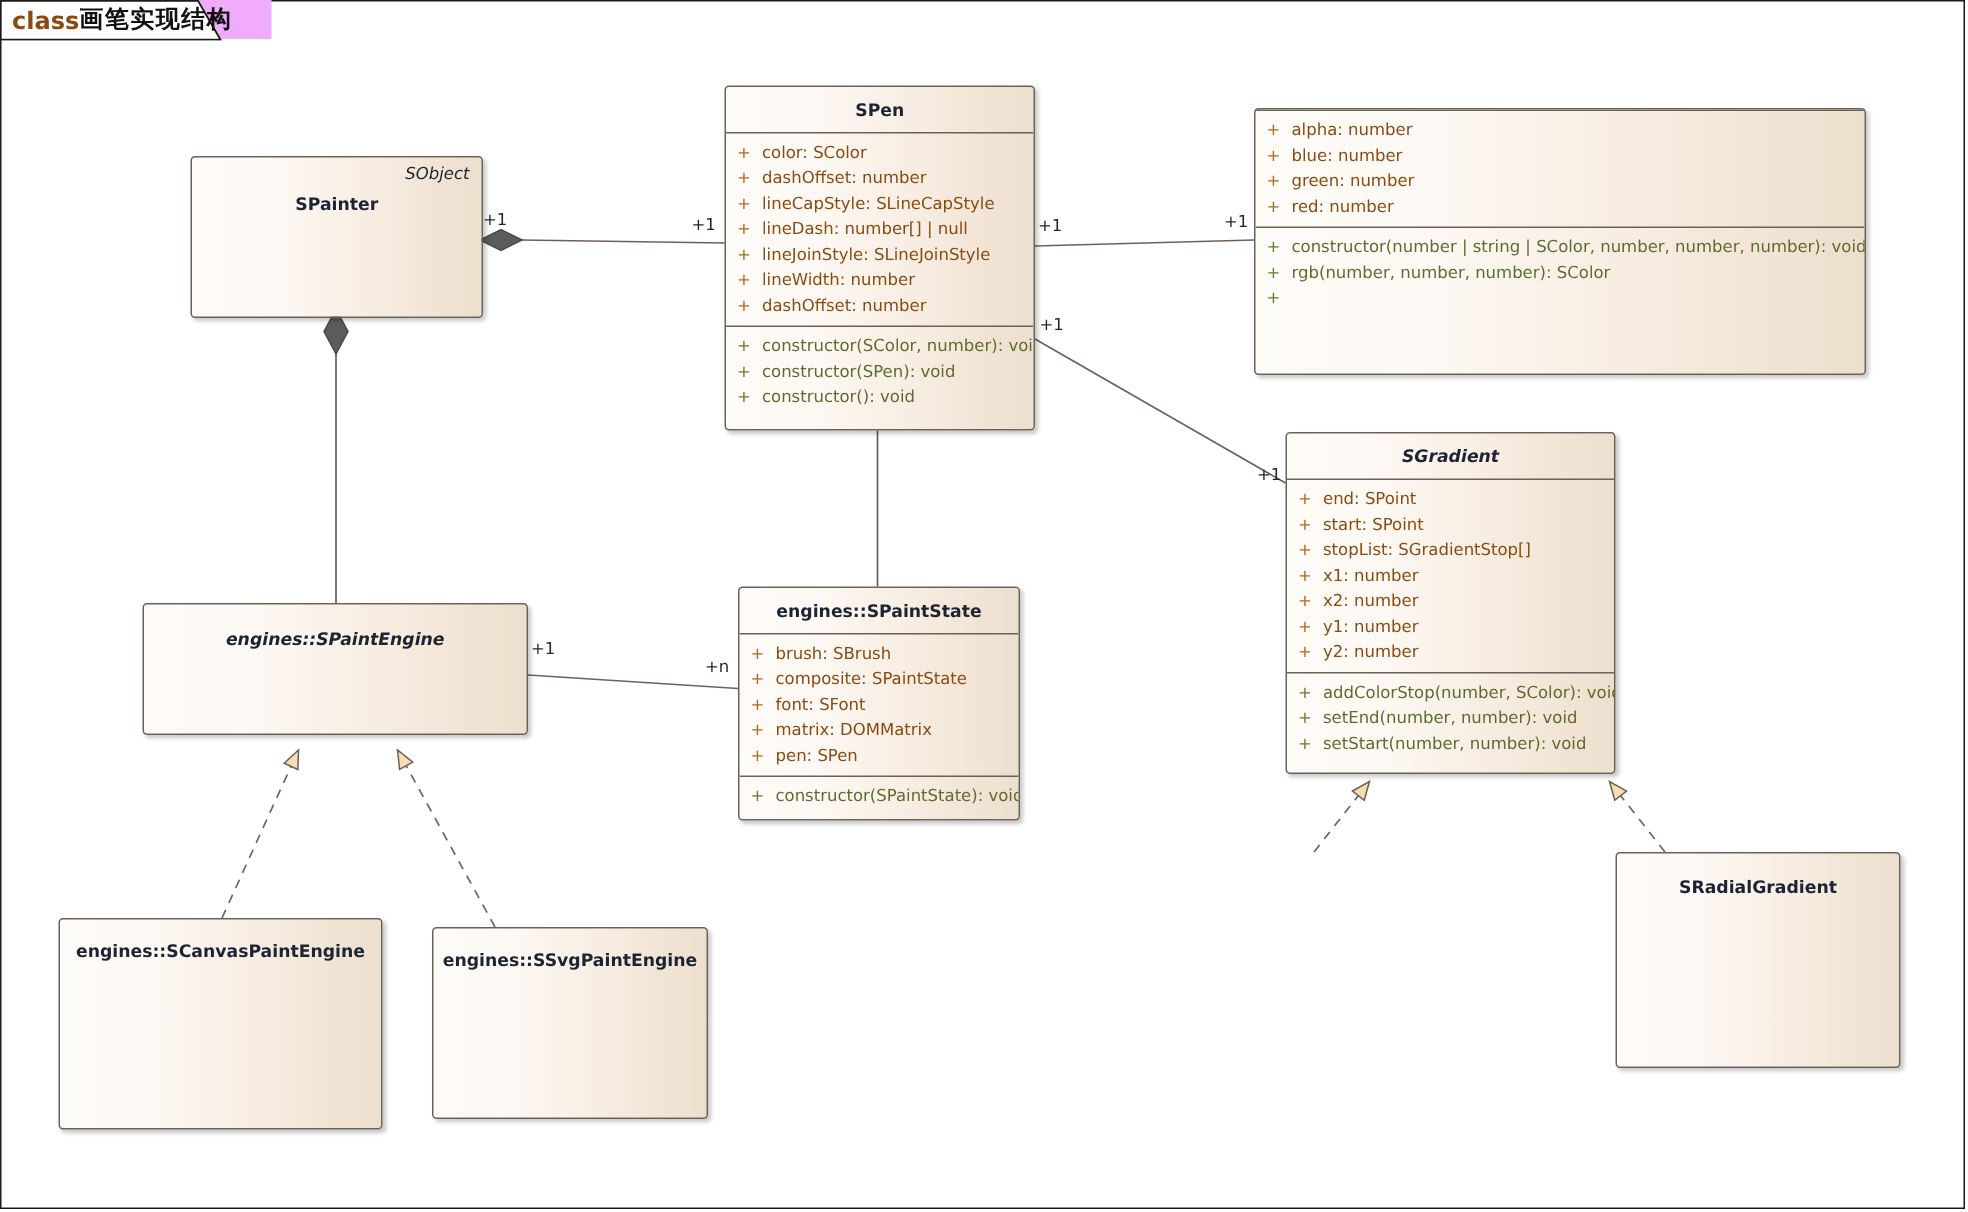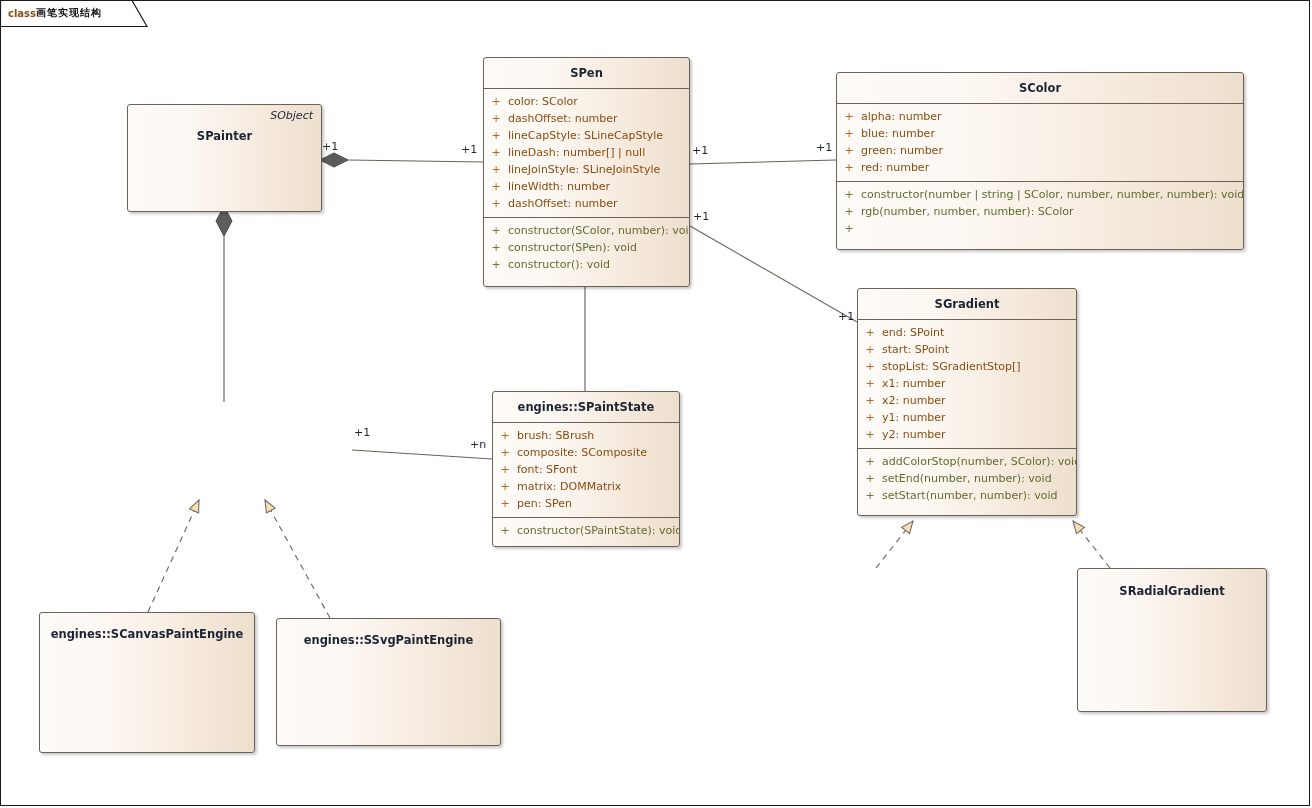--- a/index.html
+++ b/index.html
@@ -15,21 +15,21 @@
   .frame{
     position:absolute;left:0;top:0;width:1310px;height:806px;
     border:1px solid #1a1a1a;box-sizing:border-box;
   }
   
   .title-tab{
     position:absolute;left:0;top:0;height:26px;
     box-sizing:border-box;
     display:flex;align-items:center;
     padding-left:8px;padding-right:26px;
-    font-size:10px;font-weight:bold;color:#111;
+    font-size:16px;font-weight:bold;color:#111;
     white-space:nowrap;z-index:40;
     background:#f0abfc;
     text-align:right;
   }
   .title-tab .tab-shape{
     position:absolute;left:0;top:0;width:148px;height:27px;
     z-index:-1;
   }
   .title-tab .kw{color:#8a4b10;font-weight:bold;}
   .title-tab .cn{color:#111;font-weight:bold;letter-spacing:1px;}
@@ -50,21 +50,21 @@
   }
   .uml .hdr{
     position:relative;
     text-align:center;
     font-size:11.5px;
     font-weight:bold;
     color:#1c2433;
     padding:8px 6px 8px 6px;
     line-height:14px;
   }
-  .uml .hdr.abs{}
+  .uml .hdr.abs{font-style:italic;}
   .uml .stereo{
     position:absolute;right:8px;top:4px;
     font-size:11px;font-style:italic;font-weight:normal;color:#1c2433;
   }
   .uml .sep{border-top:1px solid #6b6257;}
   .uml .sect{padding:4px 0 5px 0;}
   .uml .row{
     display:flex;align-items:baseline;
     font-size:11px;line-height:17px;
     color:#8a4b10;
@@ -208,23 +208,20 @@
           <span class="txt">constructor(SPen): void</span>
         </div>
       <div class="row op">
           <span class="vis">+</span>
           <span class="txt">constructor(): void</span>
         </div>
     </div>
   </div>
 
   <div class="uml" style="left:836px;top:72px;width:408px;height:178px;">
-    <div class="hdr">
-      <span>SColor</span>
-    </div>
     <div class="sect sep">
       <div class="row">
           <span class="vis">+</span>
           <span class="txt">alpha: number</span>
         </div>
       <div class="row">
           <span class="vis">+</span>
           <span class="txt">blue: number</span>
         </div>
       <div class="row">
@@ -294,33 +291,38 @@
           <span class="vis">+</span>
           <span class="txt">setEnd(number, number): void</span>
         </div>
       <div class="row op">
           <span class="vis">+</span>
           <span class="txt">setStart(number, number): void</span>
         </div>
     </div>
   </div>
 
+  <div class="uml" style="left:95px;top:402px;width:257px;height:88px;">
+    <div class="hdr abs" style="padding-top:16px;">
+      <span>engines::SPaintEngine</span>
+    </div>
+  </div>
 
   <div class="uml" style="left:492px;top:391px;width:188px;height:156px;">
     <div class="hdr">
       <span>engines::SPaintState</span>
     </div>
     <div class="sect sep">
       <div class="row">
           <span class="vis">+</span>
           <span class="txt">brush: SBrush</span>
         </div>
       <div class="row">
           <span class="vis">+</span>
-          <span class="txt">composite: SComposite</span>
+          <span class="txt">composite: SPaintState</span>
         </div>
       <div class="row">
           <span class="vis">+</span>
           <span class="txt">font: SFont</span>
         </div>
       <div class="row">
           <span class="vis">+</span>
           <span class="txt">matrix: DOMMatrix</span>
         </div>
       <div class="row">
@@ -335,21 +337,21 @@
         </div>
     </div>
   </div>
 
   <div class="uml" style="left:39px;top:612px;width:216px;height:141px;">
     <div class="hdr" style="padding-top:14px;">
       <span>engines::SCanvasPaintEngine</span>
     </div>
   </div>
 
-  <div class="uml" style="left:276px;top:618px;width:225px;height:128px;">
+  <div class="uml" style="left:288px;top:618px;width:184px;height:128px;">
     <div class="hdr" style="padding-top:14px;">
       <span>engines::SSvgPaintEngine</span>
     </div>
   </div>
 
 
   <div class="uml" style="left:1077px;top:568px;width:190px;height:144px;">
     <div class="hdr" style="padding-top:15px;">
       <span>SRadialGradient</span>
     </div>

